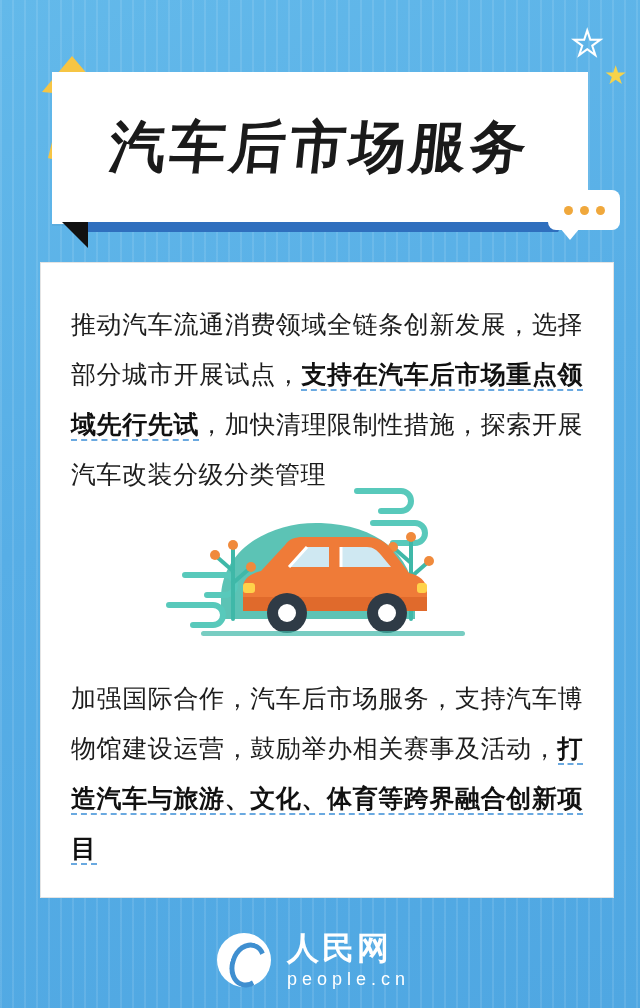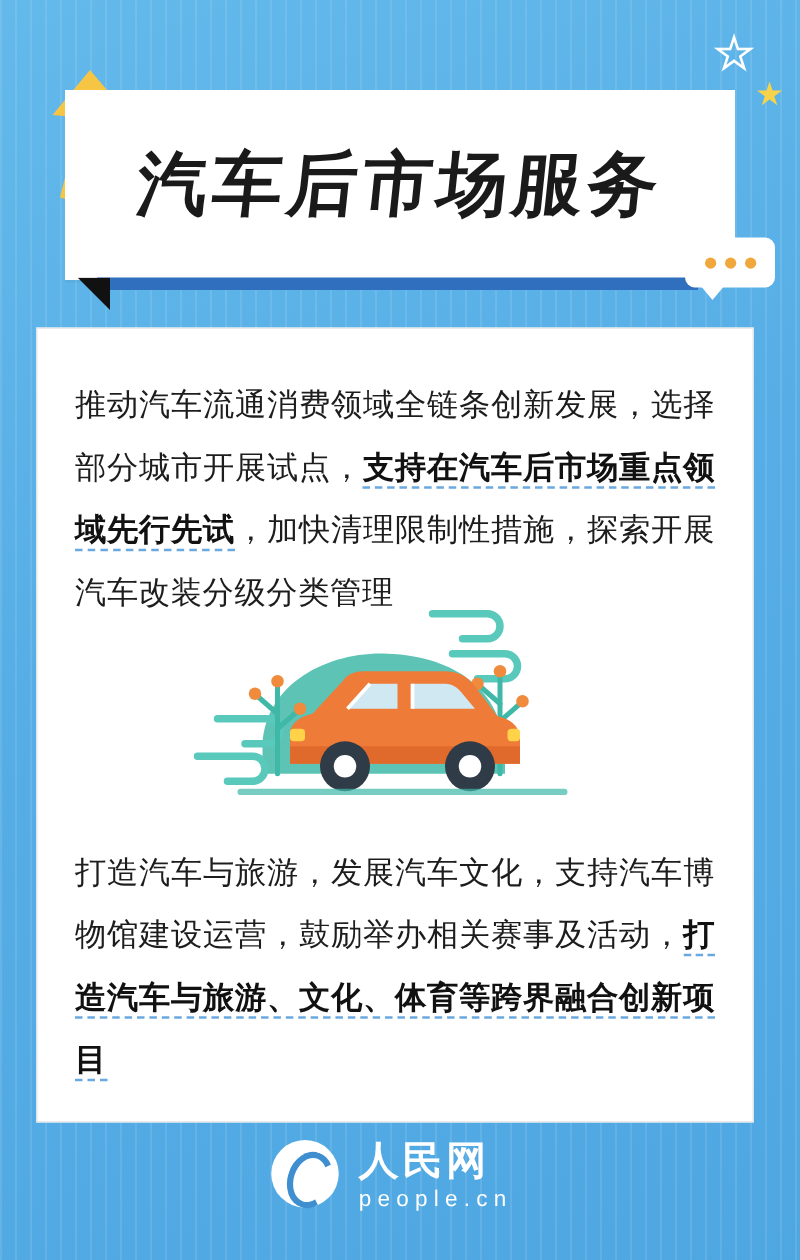--- a/index.html
+++ b/index.html
@@ -127,21 +127,21 @@
   .bubble .dot {
     width: 9px;
     height: 9px;
     border-radius: 50%;
     background: #f0a83c;
   }
 
   
   .content-card {
     position: absolute;
-    left: 29px;
+    left: 40px;
     top: 262px;
     width: 572px;
     height: 634px;
     background: #ffffff;
     border: 1px solid #e4e4e4;
   }
   .para {
     position: absolute;
     left: 30px;
     width: 512px;
@@ -170,20 +170,21 @@
   }
 
   
   .footer {
     position: absolute;
     left: 0;
     top: 912px;
     width: 627px;
     height: 96px;
     display: flex;
+    align-items: center;
     justify-content: center;
     gap: 16px;
   }
   .footer .mark {
     width: 54px;
     height: 54px;
     border-radius: 50%;
     background: #ffffff;
     position: relative;
   }
@@ -299,21 +300,21 @@
         <circle cx="126" cy="134" r="20" fill="#2f3b46"></circle>
         <circle cx="126" cy="134" r="9" fill="#ffffff"></circle>
         <circle cx="226" cy="134" r="20" fill="#2f3b46"></circle>
         <circle cx="226" cy="134" r="9" fill="#ffffff"></circle>
 
         <rect x="40" y="152" width="264" height="5" rx="2.5" fill="#3fb8a8" opacity="0.7"></rect>
       </svg>
     </div>
 
     <div class="para para-2">
-      <span>打造汽车与旅游，发展汽车文化，支持汽车博物馆建设运营，鼓励举办相关赛事及活动，</span><span class="em">打造汽车与旅游、文化、体育等跨界融合创新项目</span><span></span>
+      <span>加强国际合作，汽车后市场服务，支持汽车博物馆建设运营，鼓励举办相关赛事及活动，</span><span class="em">打造汽车与旅游、文化、体育等跨界融合创新项目</span><span></span>
     </div>
   </div>
 
   <div class="footer">
     <div class="mark"></div>
     <div class="wordmark">
       <div class="cn">人民网</div>
       <div class="en">people.cn</div>
     </div>
   </div>

